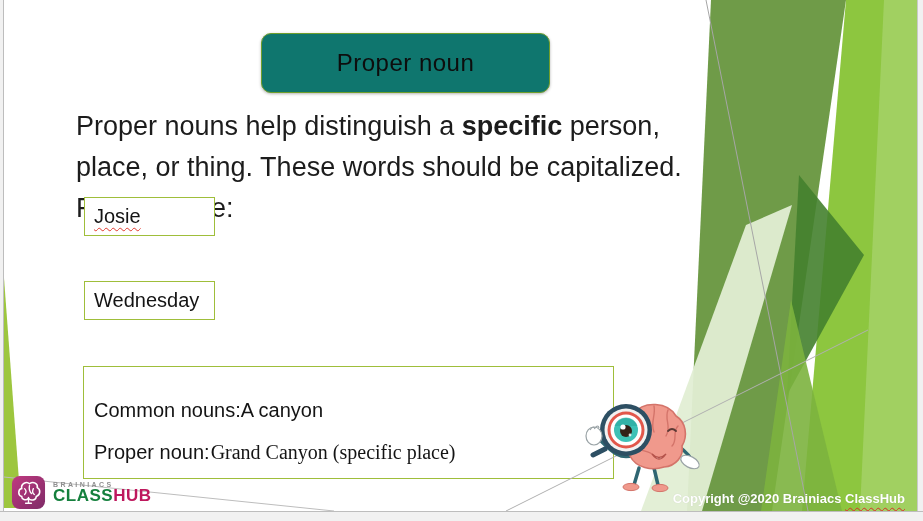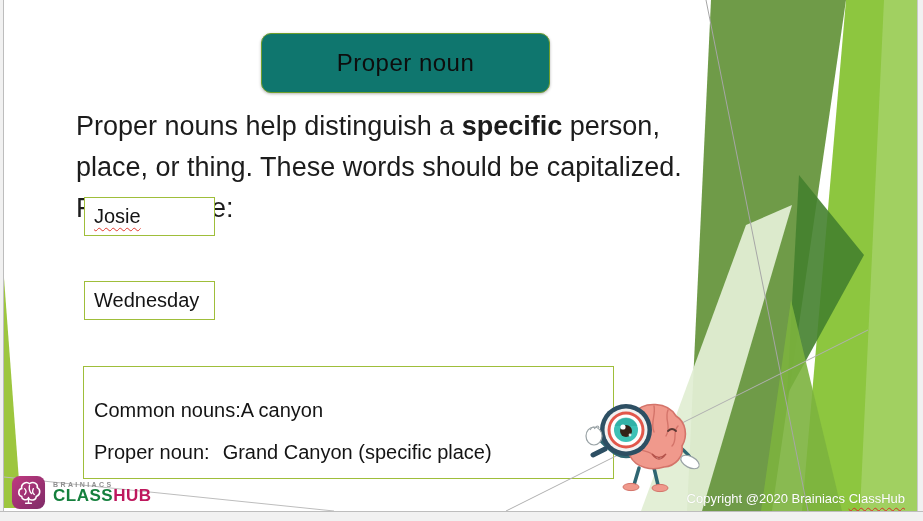--- a/index.html
+++ b/index.html
@@ -39,21 +39,21 @@
 
   .logo { position:absolute; left:7px; top:473px; height:38px; z-index:5; display:flex; align-items:center; }
   .logo-mark { width:35px; height:35px; }
   .logo-text { margin-left:7px; display:flex; flex-direction:column; justify-content:center; }
   .logo-brand-top { font-size:7px; letter-spacing:2.4px; color:#8f8f8f; font-weight:bold; }
   .logo-brand-main { font-size:17px; line-height:16px; letter-spacing:.5px; }
   .logo-brand-main .cls { color:#15803d; font-weight:bold; }
   .logo-brand-main .hub { color:#be185d; font-weight:800; }
 
   .copyright { position:absolute; right:12px; top:491px; z-index:5;
-               font-size:13px; font-weight:normal; color:#ffffff; text-shadow:0 0 1px rgba(0,0,0,.15); }
+               font-size:13px; font-weight:bold; color:#ffffff; text-shadow:0 0 1px rgba(0,0,0,.15); }
 </style>
 </head>
 <body>
 
 <div class="stage">
   <div class="slide">
 
     <svg class="decor" viewBox="0 0 915 511" preserveAspectRatio="none">
 
       <polygon points="707,0 842,0 768,511 683,511" fill="#6f9b48"></polygon>
@@ -78,21 +78,21 @@
 
     <div class="ex-box" style="top:197px;">
       <span class="squiggle">Josie</span>
     </div>
     <div class="ex-box" style="top:253px;margin-top:28px;">
       <span>Wednesday</span>
     </div>
 
     <div class="compare-box">
       <div class="row"><span>Common nouns:</span><span style="">A canyon</span></div>
-      <div class="row"><span>Proper noun:</span><span style="margin-left:13px;">Grand Canyon (specific place)</span></div>
+      <div class="row"><span>Proper noun:</span><span style="margin-left:1px;font-family:Liberation Serif, serif;">Grand Canyon (specific place)</span></div>
     </div>
 
     <svg class="character" viewBox="0 0 125 102">
 
       <path d="M60,62 C44,70 34,58 22,46" stroke="#2f6672" stroke-width="3.5" fill="none" stroke-linecap="round"></path>
       <path d="M98,52 C106,56 112,62 115,67" stroke="#2f6672" stroke-width="3.5" fill="none" stroke-linecap="round"></path>
 
       <line x1="63" y1="76" x2="58" y2="93" stroke="#2f6672" stroke-width="3.5" stroke-linecap="round"></line>
       <line x1="78" y1="76" x2="82" y2="93" stroke="#2f6672" stroke-width="3.5" stroke-linecap="round"></line>
       <ellipse cx="55" cy="95" rx="8" ry="3.6" fill="#f0998c" stroke="#d4746a" stroke-width="1"></ellipse>

